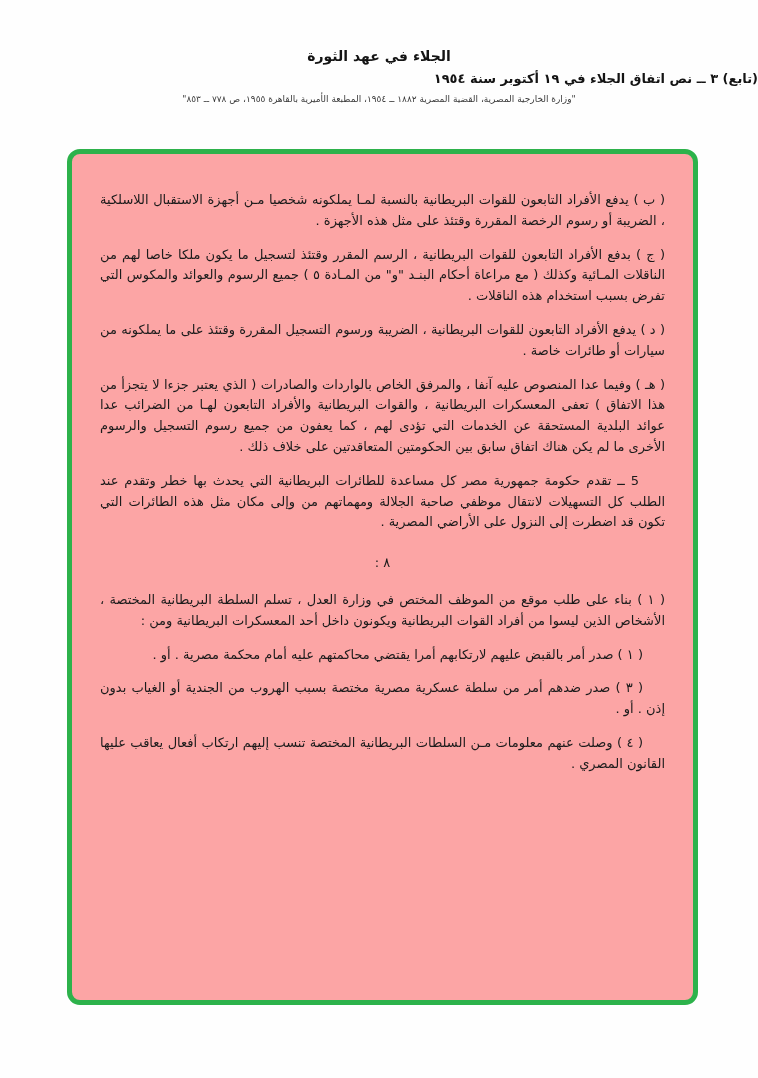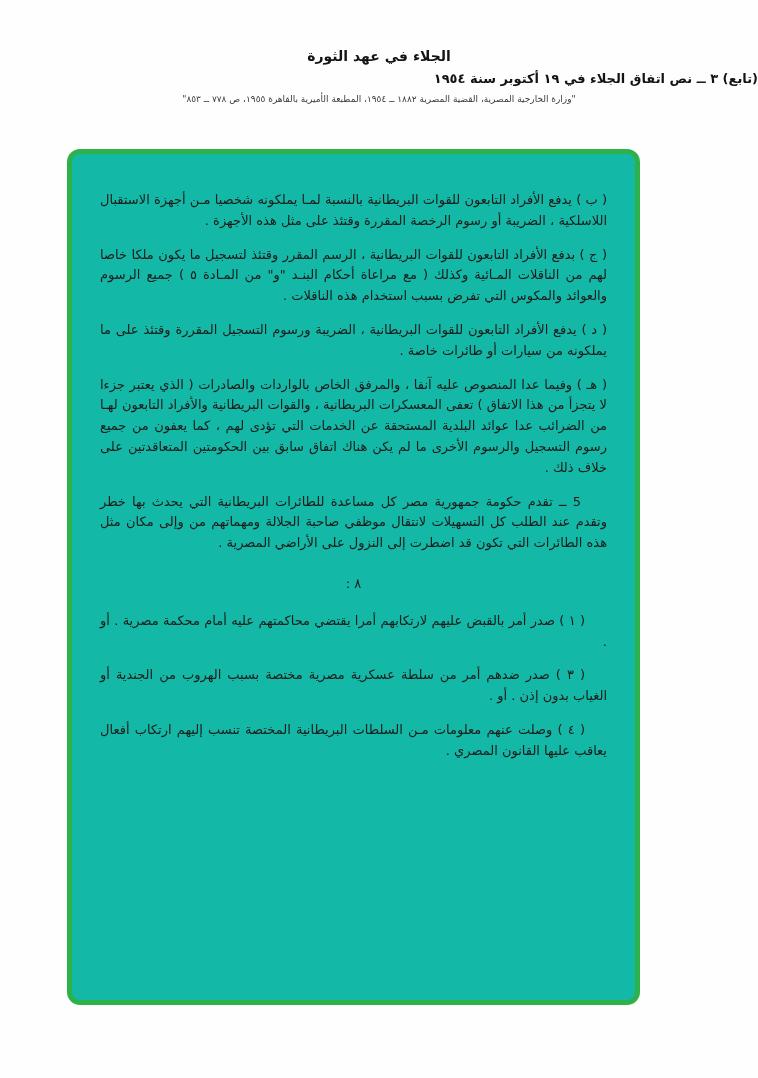--- a/index.html
+++ b/index.html
@@ -42,27 +42,27 @@
     font-size: 9px;
     margin-top: 8px;
     color: #3a3a3a;
     letter-spacing: 0.2px;
   }
   
   .green-box {
     position: absolute;
     left: 67px;
     top: 149px;
-    width: 573px;
+    width: 631px;
     height: 856px;
     box-sizing: border-box;
     border: 5px solid #2db24b; 
     border-radius: 13px;
     padding: 36px 28px 18px 28px;
-    background: #14b8a6;
+    background: #fca5a5;
     overflow: hidden;
   }
   .text-block {
     direction: rtl;
     text-align: justify;
     text-align-last: right;
     font-size: 13px;
     line-height: 1.6;
     color: #1b1b1b;
   }
@@ -104,20 +104,21 @@
   </header>
 
   <div class="green-box" style="border-color: rgb(45, 178, 75);">
     <div class="text-block" id="paragraphs">
         <div class="para plain"><span class="marker">( ب ) </span><span>يدفع الأفراد التابعون للقوات البريطانية بالنسبة لمـا يملكونه شخصيا مـن أجهزة الاستقبال اللاسلكية ، الضريبة أو رسوم الرخصة المقررة وقتئذ على مثل هذه الأجهزة .</span></div>
         <div class="para plain"><span class="marker">( ج ) </span><span>بدفع الأفراد التابعون للقوات البريطانية ، الرسم المقرر وقتئذ لتسجيل ما يكون ملكا خاصا لهم من الناقلات المـائية وكذلك ( مع مراعاة أحكام البنـد "و" من المـادة ٥ ) جميع الرسوم والعوائد والمكوس التي تفرض بسبب استخدام هذه الناقلات .</span></div>
         <div class="para plain"><span class="marker">( د ) </span><span>يدفع الأفراد التابعون للقوات البريطانية ، الضريبة ورسوم التسجيل المقررة وقتئذ على ما يملكونه من سيارات أو طائرات خاصة .</span></div>
         <div class="para plain"><span class="marker">( هـ ) </span><span>وفيما عدا المنصوص عليه آنفا ، والمرفق الخاص بالواردات والصادرات ( الذي يعتبر جزءا لا يتجزأ من هذا الاتفاق ) تعفى المعسكرات البريطانية ، والقوات البريطانية والأفراد التابعون لهـا من الضرائب عدا عوائد البلدية المستحقة عن الخدمات التي تؤدى لهم ، كما يعفون من جميع رسوم التسجيل والرسوم الأخرى ما لم يكن هناك اتفاق سابق بين الحكومتين المتعاقدتين على خلاف ذلك .</span></div>
         <div class="para first-indent"><span class="marker">5 ــ </span><span>تقدم حكومة جمهورية مصر كل مساعدة للطائرات البريطانية التي يحدث بها خطر وتقدم عند الطلب كل التسهيلات لانتقال موظفي صاحبة الجلالة ومهماتهم من وإلى مكان مثل هذه الطائرات التي تكون قد اضطرت إلى النزول على الأراضي المصرية .</span></div>
         <div class="para solo"><span>٨ :</span></div>
+        <div class="para plain"><span class="marker">( ١ ) </span><span>بناء على طلب موقع من الموظف المختص في وزارة العدل ، تسلم السلطة البريطانية المختصة ، الأشخاص الذين ليسوا من أفراد القوات البريطانية ويكونون داخل أحد المعسكرات البريطانية ومن :</span></div>
         <div class="para sub"><span class="marker">( ١ ) </span><span>صدر أمر بالقبض عليهم لارتكابهم أمرا يقتضي محاكمتهم عليه أمام محكمة مصرية . أو .</span></div>
         <div class="para sub"><span class="marker">( ٣ ) </span><span>صدر ضدهم أمر من سلطة عسكرية مصرية مختصة بسبب الهروب من الجندية أو الغياب بدون إذن . أو .</span></div>
         <div class="para sub"><span class="marker">( ٤ ) </span><span>وصلت عنهم معلومات مـن السلطات البريطانية المختصة تنسب إليهم ارتكاب أفعال يعاقب عليها القانون المصري .</span></div>
       </div>
   </div>
 
 
 </div>
 
 </body></html>

